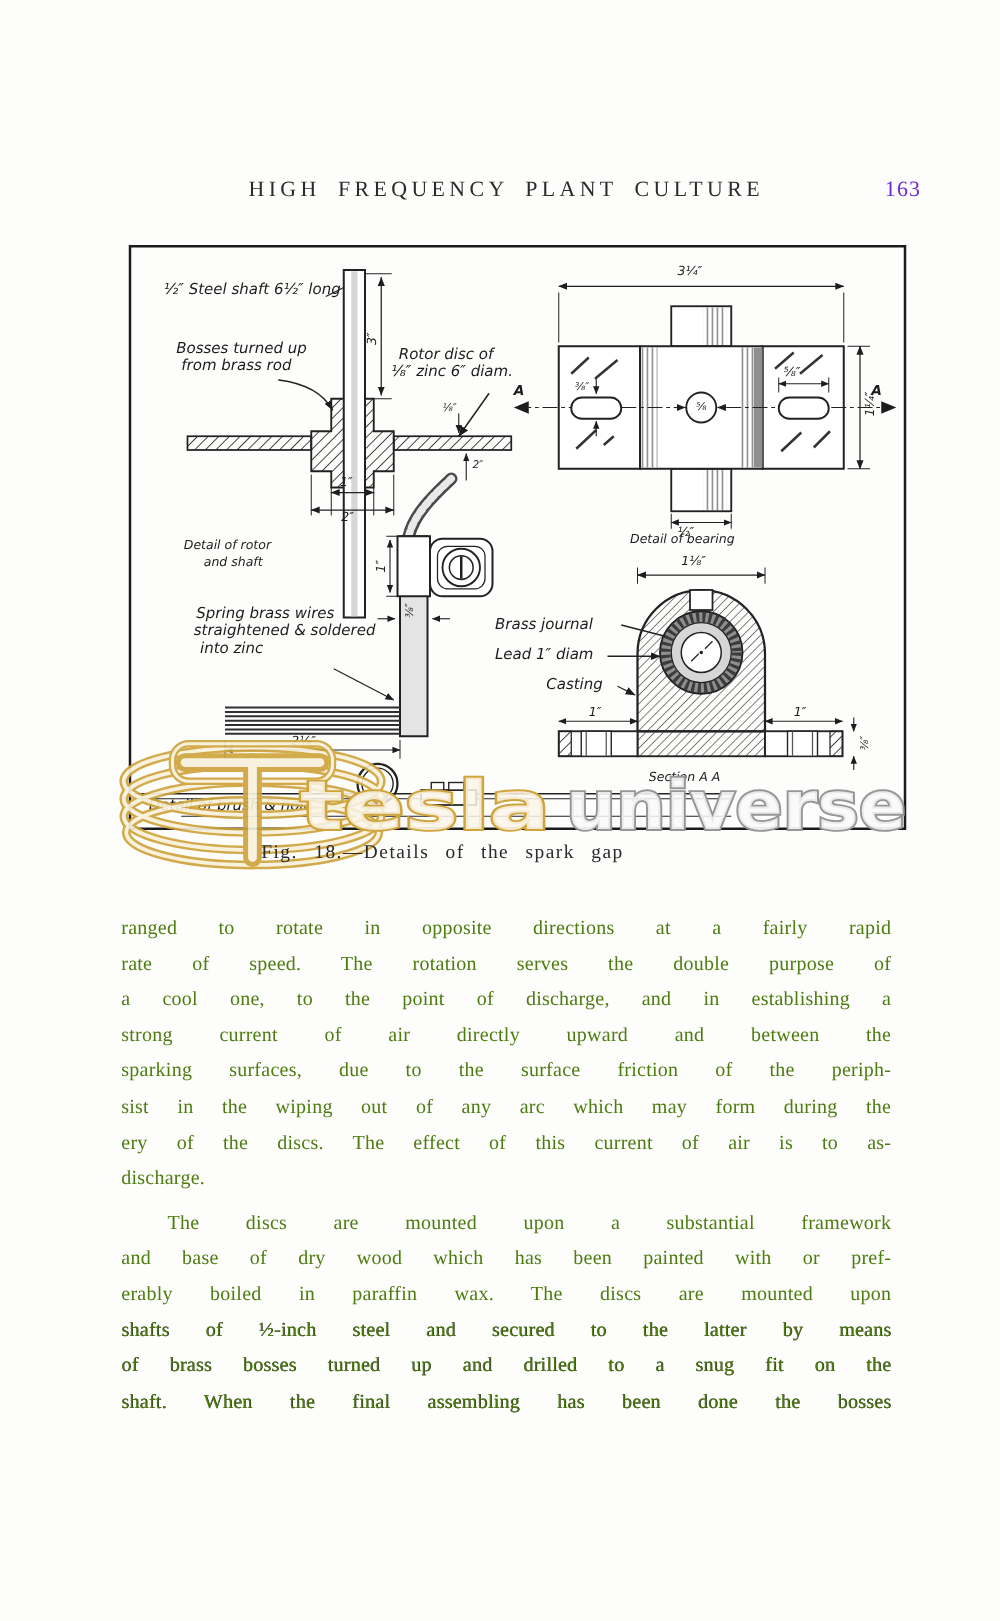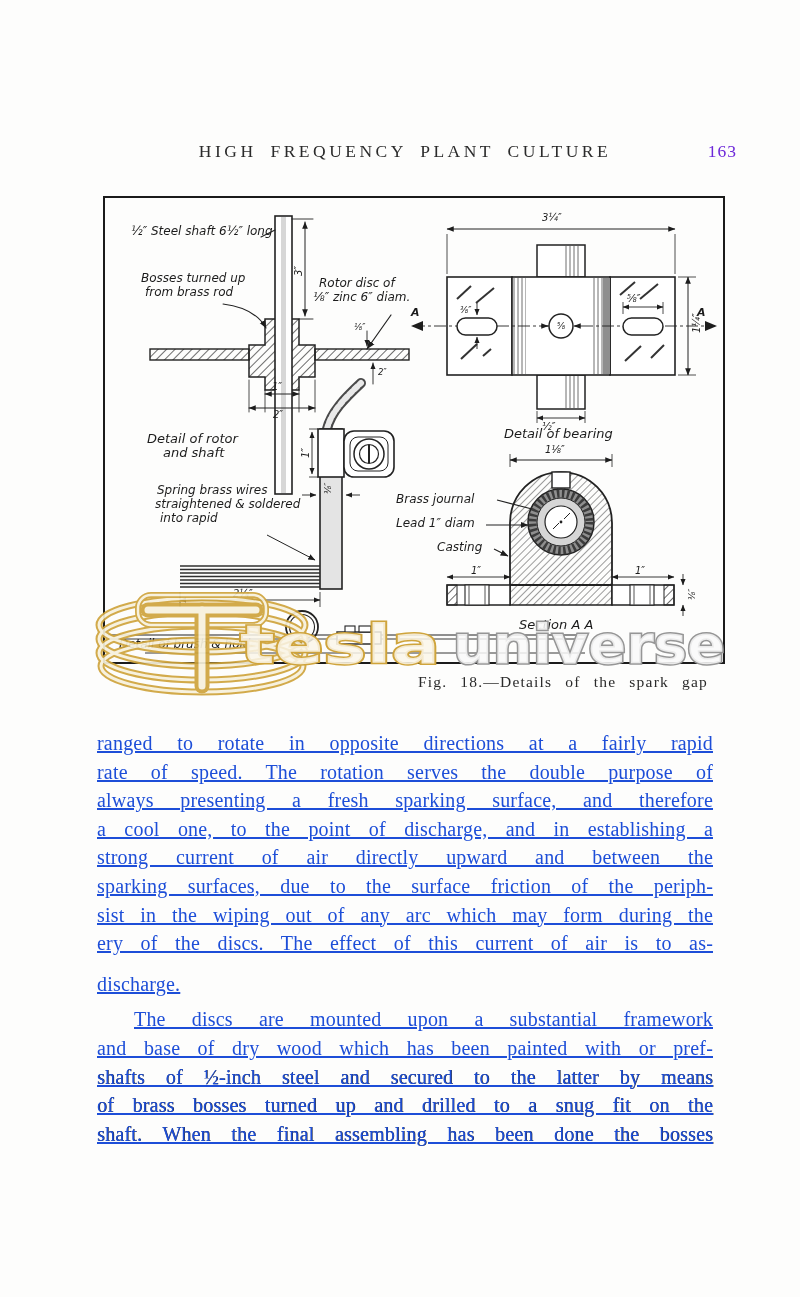--- a/index.html
+++ b/index.html
@@ -9,37 +9,37 @@
   
   #hdr{position:absolute;left:97px;top:141px;width:616px;text-align:center;}
   #hdr .t{font-size:17.5px;letter-spacing:3.5px;word-spacing:6px;color:#2b2b2b;text-align:right;}
   #pageno{position:absolute;right:63px;top:141px;font-size:17.5px;letter-spacing:1px;color:#6d28d9;}
 
   
   #figbox{position:absolute;left:103px;top:196px;width:622px;height:468px;
           border:2.5px solid #1b1b1b;box-sizing:border-box;background:#fdfdfc;}
   #figsvg{position:absolute;left:0;top:0;}
   .flabel{position:absolute;font:italic 12px "DejaVu Sans",sans-serif;color:#1c1c1c;white-space:nowrap;line-height:1;}
-  .fbig{font-size:13px;}
+  .fbig{font-size:10px;}
   .fdim{position:absolute;font:italic 10px "DejaVu Sans",sans-serif;color:#1c1c1c;white-space:nowrap;line-height:1;}
   .ftiny{font-size:8.5px;}
   .rot{transform:rotate(-90deg);transform-origin:left top;}
 
   
-  #caption{position:absolute;left:0;top:673px;width:708px;text-align:right;
+  #caption{position:absolute;left:0;top:673px;width:708px;text-align:center;
            font-size:15.5px;letter-spacing:1.2px;word-spacing:8px;color:#2a2a2a;}
 
   
   #wm{position:absolute;left:88px;top:589px;pointer-events:none;}
 
   
-  #bodytext{position:absolute;left:97px;top:729px;width:616px;font-size:20px;line-height:28.6px;
-            letter-spacing:0.2px;color:#1d4ed8;text-decoration:underline;}
+  #bodytext{position:absolute;left:97px;top:729px;width:616px;font-size:16px;line-height:28.6px;
+            letter-spacing:0.2px;color:#4d7c0f;}
   .bline{text-align:justify;text-align-last:justify;}
-  .bline.nojust{text-align-last:auto;margin-top:12px;}
+  .bline.nojust{text-align-last:auto;}
   .indent{text-indent:37px;}
   .p2{margin-top:7px;}
   .heavy{text-shadow:0.4px 0 0 #262626;}
 </style>
 </head>
 <body>
 
 <div id="page">
 
   <div id="hdr">
@@ -245,21 +245,21 @@
     <div class="flabel" style="left:208px;top:93px">⅛″ zinc 6″ diam.</div>
     <div class="fdim rot" style="left:189px;top:78px">3″</div>
     <div class="fdim" style="left:167px;top:184px">1″</div>
     <div class="fdim" style="left:168px;top:212px">2″</div>
     <div class="fdim ftiny" style="left:249px;top:125px">⅛″</div>
     <div class="fdim ftiny" style="left:273px;top:170px">2″</div>
     <div class="flabel fbig" style="left:42px;top:234px">Detail of rotor</div>
     <div class="flabel fbig" style="left:58px;top:248px">and shaft</div>
     <div class="flabel" style="left:52px;top:286px">Spring brass wires</div>
     <div class="flabel" style="left:50px;top:300px">straightened &amp; soldered</div>
-    <div class="flabel" style="left:55px;top:314px">into rapid</div>
+    <div class="flabel" style="left:55px;top:314px">into zinc</div>
     <div class="fdim" style="left:128px;top:391px">2¼″</div>
     <div class="flabel" style="left:14px;top:440px">Detail of brush &amp; holder</div>
     <div class="fdim rot" style="left:196px;top:260px">1″</div>
     <div class="fdim ftiny rot" style="left:219px;top:296px">⅜″</div>
     <div class="fdim" style="left:437px;top:15px">3¼″</div>
     <div class="fdim" style="left:437px;top:224px">½″</div>
     <div class="fdim" style="left:522px;top:96px">⅝″</div>
     <div class="fdim ftiny" style="left:355px;top:108px">⅜″</div>
     <div class="fdim ftiny" style="left:452px;top:124px">⅝</div>
     <div class="fdim rot" style="left:587px;top:135px">1¼″</div>
@@ -299,28 +299,28 @@
     </g>
     <text x="152" y="74" textLength="200" lengthAdjust="spacingAndGlyphs" style="font:bold 54px 'DejaVu Sans',sans-serif;paint-order:stroke;stroke:#cfa43c;stroke-width:3px;fill:rgba(250,246,233,0.85)">tesla</text>
     <text x="365" y="74" textLength="272" lengthAdjust="spacingAndGlyphs" style="font:bold 54px 'DejaVu Sans',sans-serif;paint-order:stroke;stroke:#969696;stroke-width:3px;fill:rgba(249,249,249,0.85)">universe</text>
   </svg>
 
   <div id="caption">Fig. 18.—Details of the spark gap</div>
 
   <div id="bodytext">
     <div class="bline">ranged to rotate in opposite directions at a fairly rapid</div>
     <div class="bline">rate of speed.  The rotation serves the double purpose of</div>
-    <div class="bline">always presenting a fresh sparking surface, and therefore</div>
     <div class="bline">a cool one, to the point of discharge, and in establishing a</div>
     <div class="bline">strong current of air directly upward and between the</div>
     <div class="bline">sparking surfaces, due to the surface friction of the periph-</div>
     <div class="bline">sist in the wiping out of any arc which may form during the</div>
     <div class="bline">ery of the discs.  The effect of this current of air is to as-</div>
     <div class="bline nojust">discharge.</div>
 
     <div class="bline indent p2">The discs are mounted upon a substantial framework</div>
     <div class="bline">and base of dry wood which has been painted with or pref-</div>
+    <div class="bline">erably boiled in paraffin wax.  The discs are mounted upon</div>
     <div class="bline heavy">shafts of ½-inch steel and secured to the latter by means</div>
     <div class="bline heavy">of brass bosses turned up and drilled to a snug fit on the</div>
     <div class="bline heavy">shaft.  When the final assembling has been done the bosses</div>
   </div>
 
 </div>
 
 </body></html>

